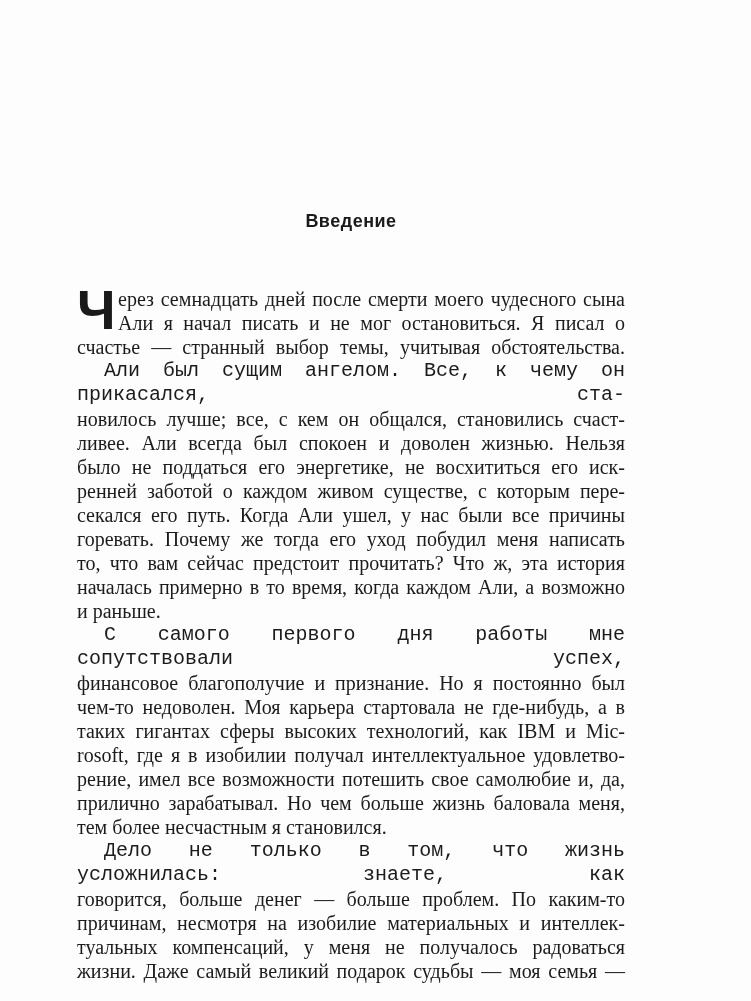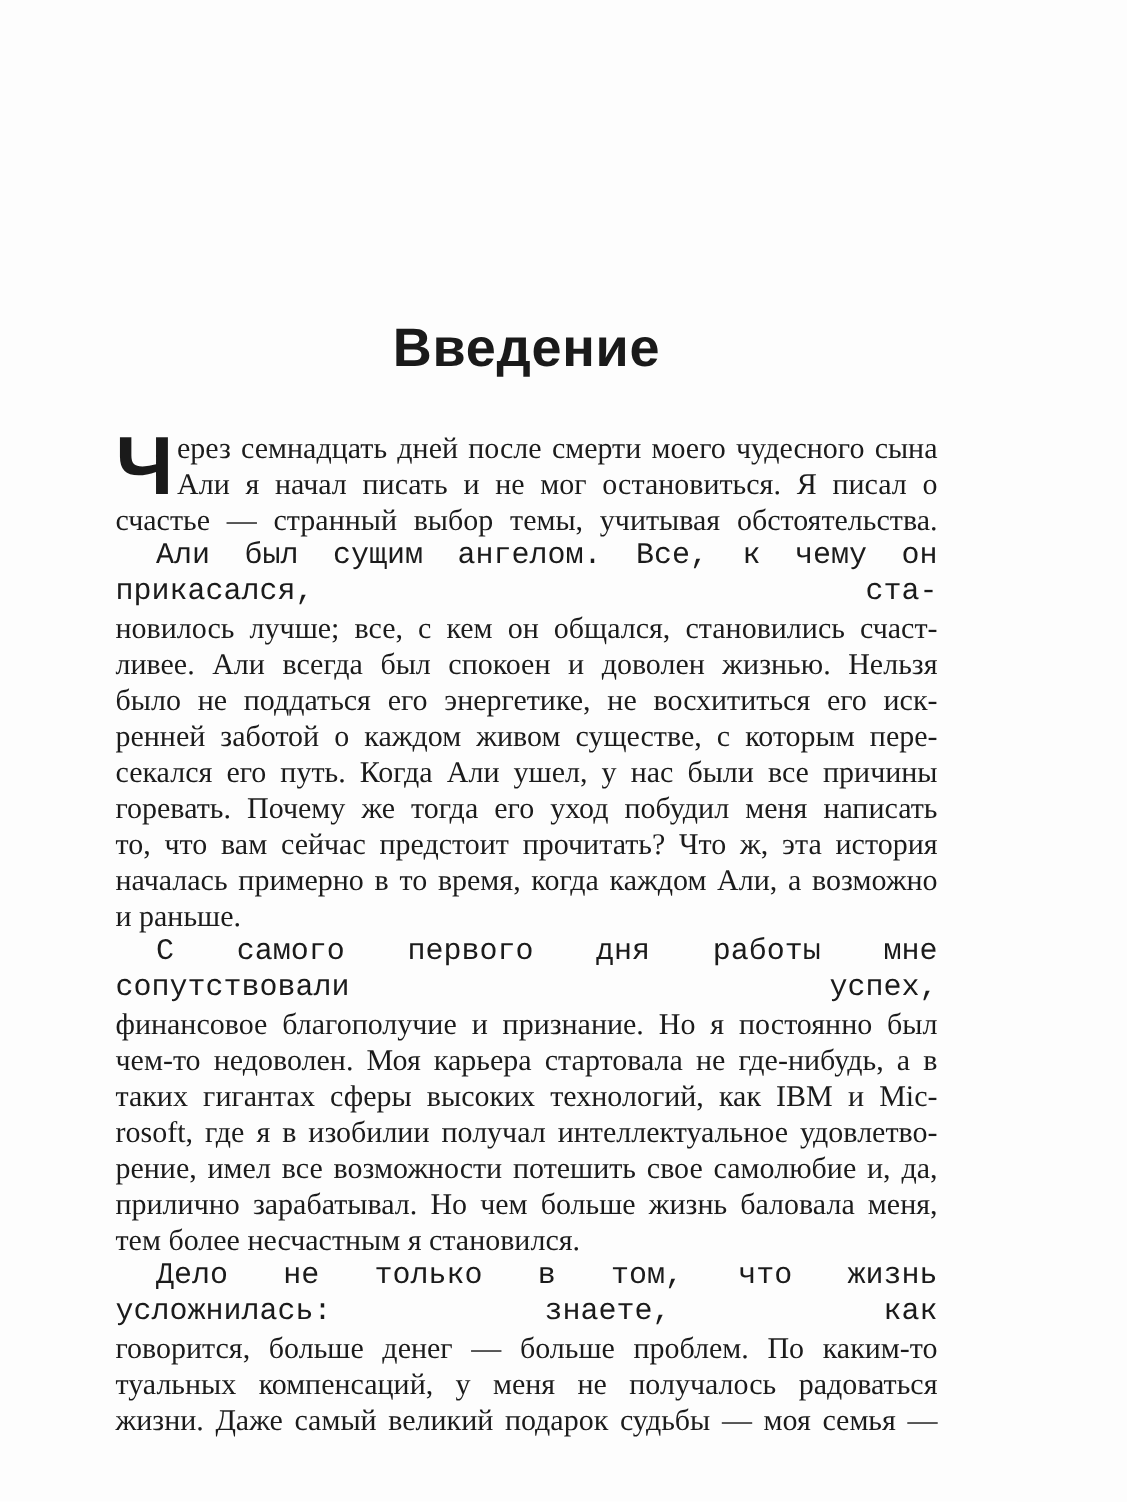--- a/index.html
+++ b/index.html
@@ -19,21 +19,21 @@
     background:var(--bg);
     overflow:hidden;
   }
   .chapter-title{
     position:absolute;
     top:211px;left:77px;width:548px;
     margin:0;
     text-align:center;
     font-family:"Liberation Sans", sans-serif;
     font-weight:700;
-    font-size:36px;
+    font-size:18px;
     letter-spacing:0.5px;
     color:var(--title);
   }
   .content{
     position:absolute;
     top:287px;left:77px;width:548px;
     font-size:20px;
     line-height:24px;
     color:var(--text);
   }
@@ -93,17 +93,18 @@
         <div class="line">чем-то недоволен. Моя карьера стартовала не где-нибудь, а в</div>
         <div class="line">таких гигантах сферы высоких технологий, как IBM и Mic-</div>
         <div class="line">rosoft, где я в изобилии получал интеллектуальное удовлетво-</div>
         <div class="line">рение, имел все возможности потешить свое самолюбие и, да,</div>
         <div class="line">прилично зарабатывал. Но чем больше жизнь баловала меня,</div>
         <div class="line short-last">тем более несчастным я становился.</div>
       </div>
       <div class="para">
         <div class="line indent">Дело не только в том, что жизнь усложнилась: знаете, как</div>
         <div class="line">говорится, больше денег — больше проблем. По каким-то</div>
+        <div class="line">причинам, несмотря на изобилие материальных и интеллек-</div>
         <div class="line">туальных компенсаций, у меня не получалось радоваться</div>
         <div class="line">жизни. Даже самый великий подарок судьбы — моя семья —</div>
       </div>
     </div>
 </div>
 
 </body></html>

